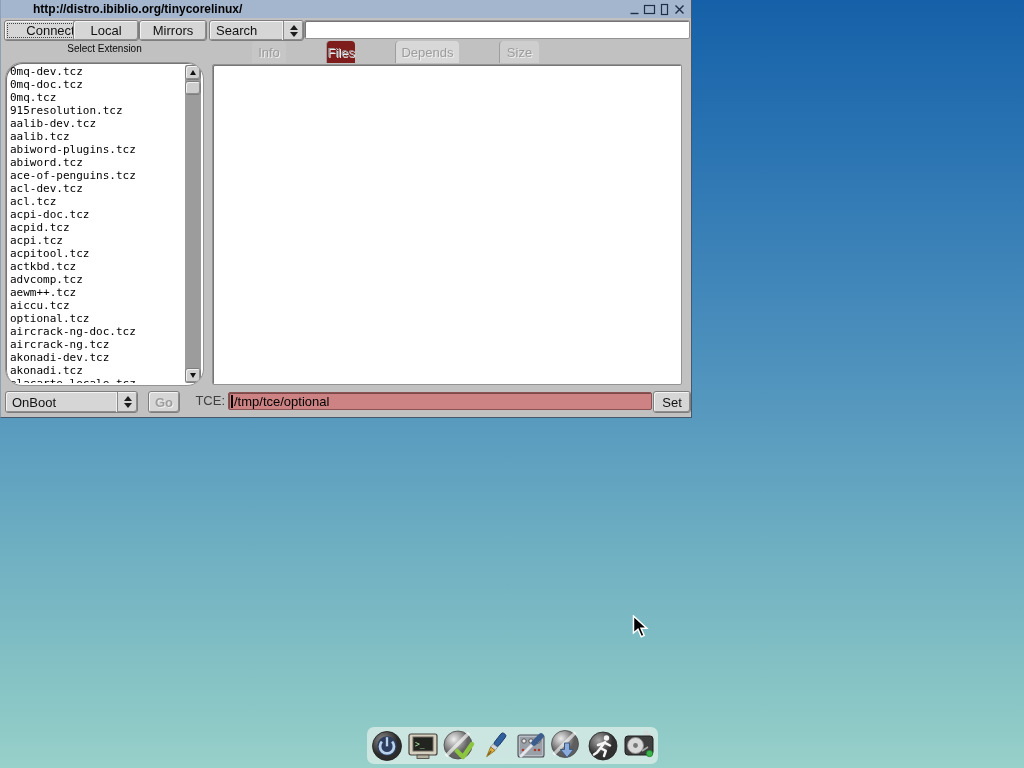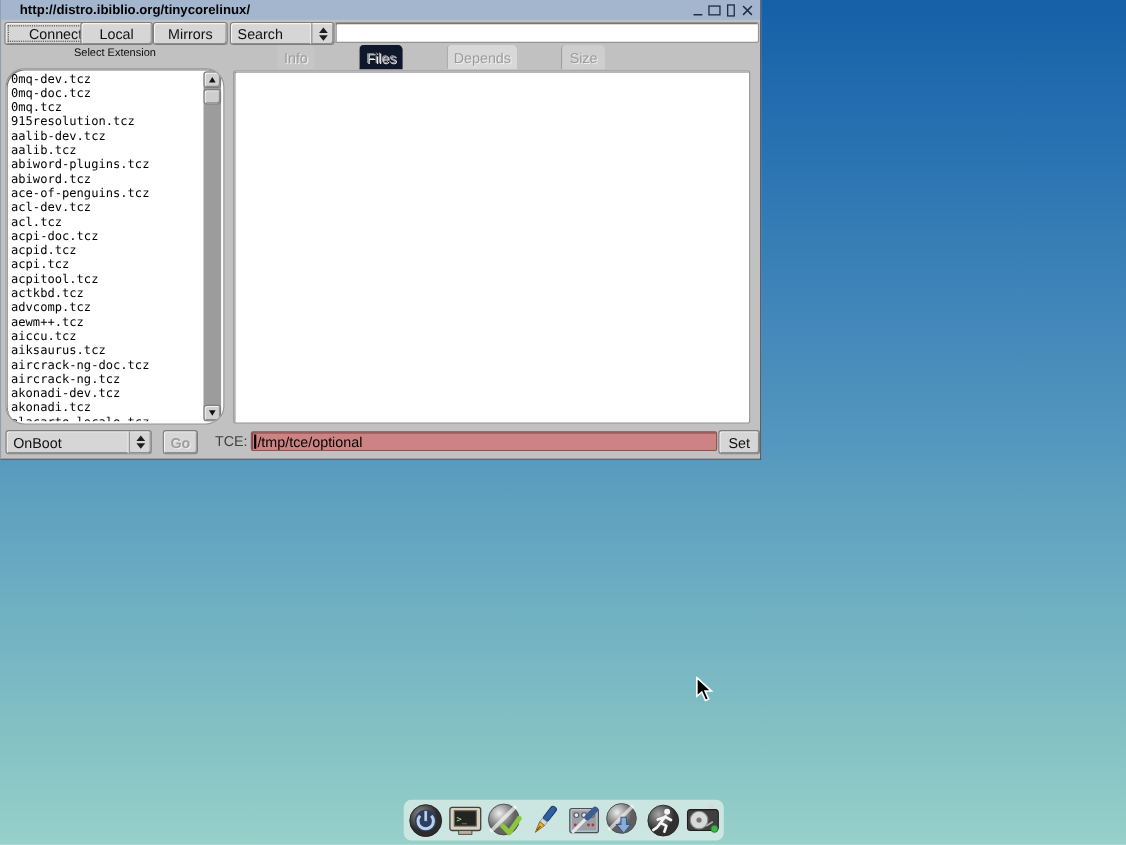--- a/index.html
+++ b/index.html
@@ -12,21 +12,21 @@
   
   .window{
     position:absolute;left:0;top:0;width:692px;height:418px;
     background:#c1c1c1;box-sizing:border-box;
     border-right:1px solid #49576a;border-bottom:1px solid #49576a;border-left:1px solid #8fa0b5;
   }
   .titlebar{
     position:absolute;left:0;top:0;right:0;height:18px;background:#a4b6ce;
     display:flex;align-items:center;
   }
-  .title{font-size:12px;font-weight:bold;color:#000;padding-left:17px;white-space:nowrap;}
+  .title{font-size:12px;font-weight:bold;color:#000;padding-left:32px;white-space:nowrap;}
   .win-controls{margin-left:auto;display:flex;align-items:center;gap:1px;padding-right:5px;}
   .win-btn{width:14px;height:14px;display:flex;align-items:center;justify-content:center;cursor:default;}
   
   .raised{
     background:#d6d6d6;border:1px solid #7e7e7e;border-radius:3px;
     box-shadow:inset 1px 1px 0 #f4f4f4,inset -1px -1px 0 #8d8d8d;
   }
   .sunken{
     background:#fff;border:1px solid #939393;border-radius:2px;
     box-shadow:inset 1px 1px 0 #767676;
@@ -60,21 +60,21 @@
   .select-ext{position:absolute;left:0;top:43px;width:207px;text-align:center;font-size:10px;color:#0a0a0a;}
   
   .tabs{position:absolute;left:211px;top:41px;height:22px;display:flex;}
   .tab{
     font-size:13px;display:flex;align-items:center;justify-content:center;
     color:#9c9c9c;text-shadow:1px 1px 0 #eee;border-radius:4px 4px 0 0;
     border-left:1px solid #9e9e9e;box-sizing:border-box;cursor:default;margin-left:40px;
   }
   .tab:first-child{border-left:none;}
   .tab-info{width:34px;background:#c6c6c6;}
-  .tab-files{width:40px;background:#0f172a;}
+  .tab-files{width:29px;background:#7f1d1d;}
   .tab-depends{width:64px;background:#d8d8d8;}
   .tab-size{width:40px;background:#cecece;}
   
   .detail-panel{position:absolute;left:211px;top:64px;width:470px;height:321px;box-sizing:border-box;}
   .pkg-list{position:absolute;left:4px;top:62px;width:199px;height:324px;box-sizing:border-box;overflow:hidden;border-radius:17px;}
   .pkg-rows{position:absolute;left:2px;top:2px;right:19px;bottom:2px;overflow:hidden;}
   .pkg-row{
     height:13px;line-height:13px;font-family:"DejaVu Sans Mono",monospace;font-size:11px;color:#000;
     white-space:nowrap;padding-left:2px;
   }
@@ -186,21 +186,21 @@
         <div class="pkg-row">acl-dev.tcz</div>
         <div class="pkg-row">acl.tcz</div>
         <div class="pkg-row">acpi-doc.tcz</div>
         <div class="pkg-row">acpid.tcz</div>
         <div class="pkg-row">acpi.tcz</div>
         <div class="pkg-row">acpitool.tcz</div>
         <div class="pkg-row">actkbd.tcz</div>
         <div class="pkg-row">advcomp.tcz</div>
         <div class="pkg-row">aewm++.tcz</div>
         <div class="pkg-row">aiccu.tcz</div>
-        <div class="pkg-row">aiksaurus.tcz</div>
+        <div class="pkg-row">optional.tcz</div>
         <div class="pkg-row">aircrack-ng-doc.tcz</div>
         <div class="pkg-row">aircrack-ng.tcz</div>
         <div class="pkg-row">akonadi-dev.tcz</div>
         <div class="pkg-row">akonadi.tcz</div>
         <div class="pkg-row">alacarte-locale.tcz</div>
       </div>
     <div class="scrollbar">
       <div class="sb-btn sb-up">
           <i class="sb-tri-up"></i>
         </div>

